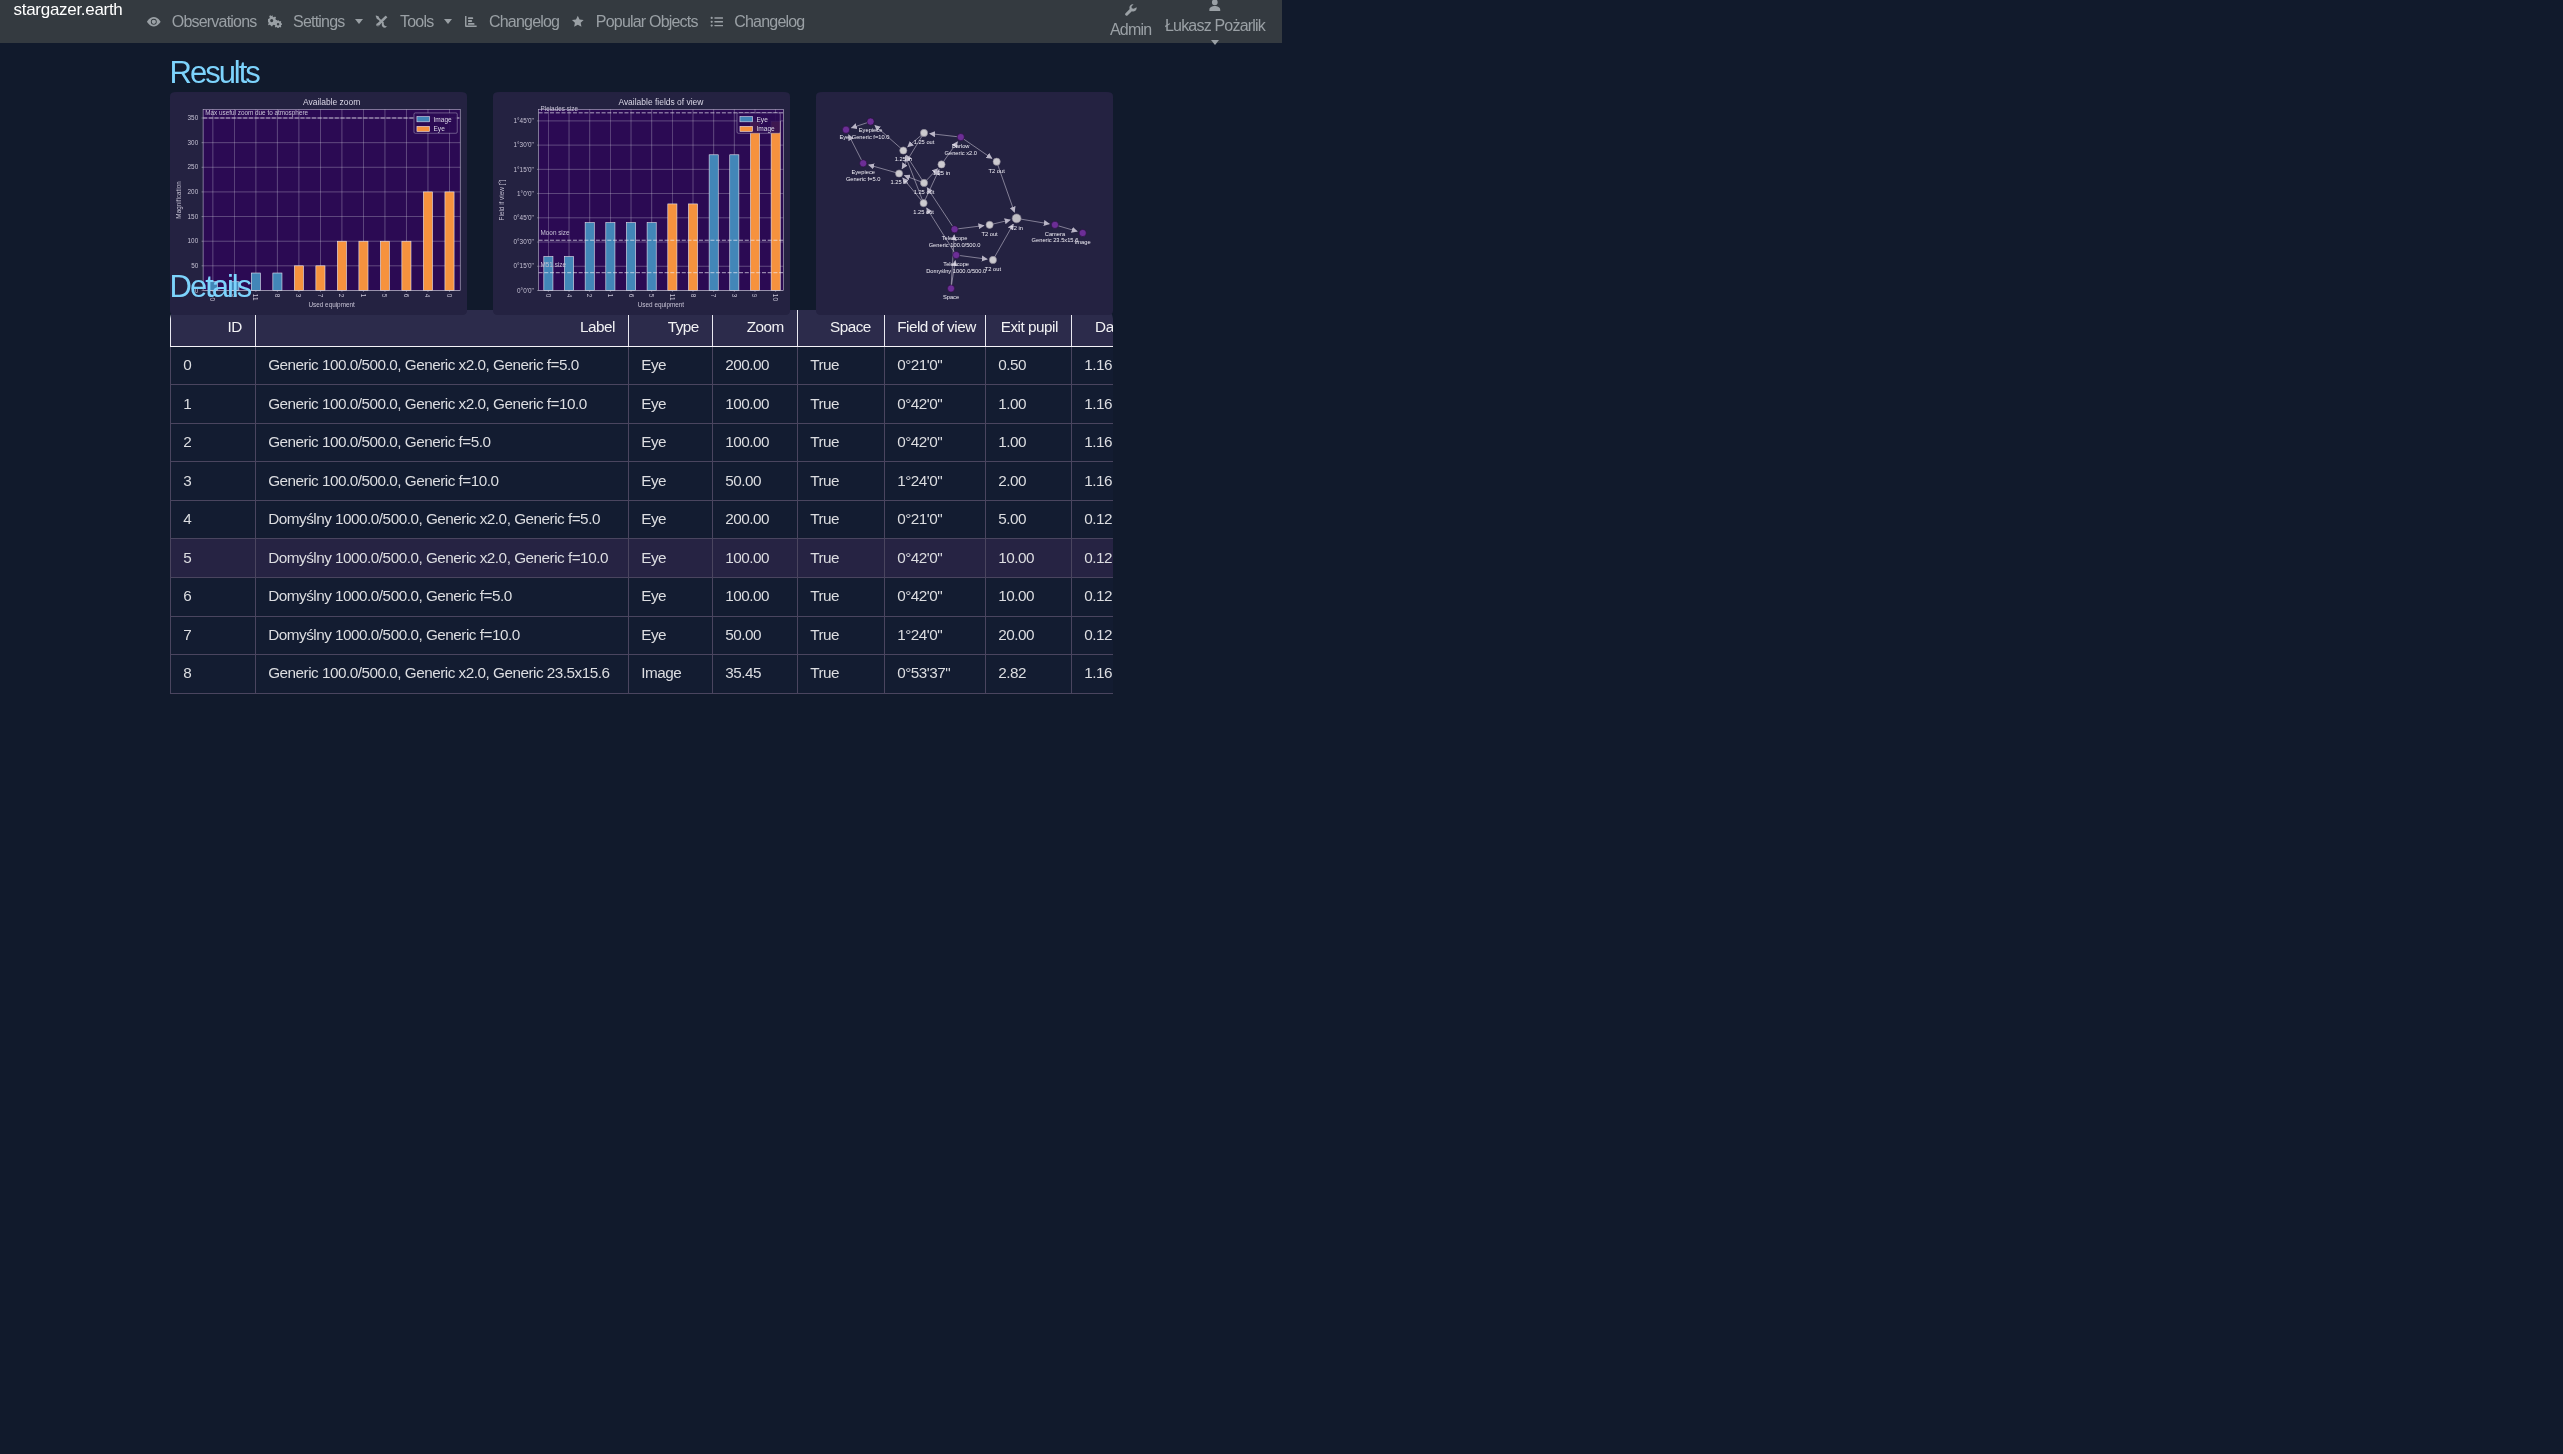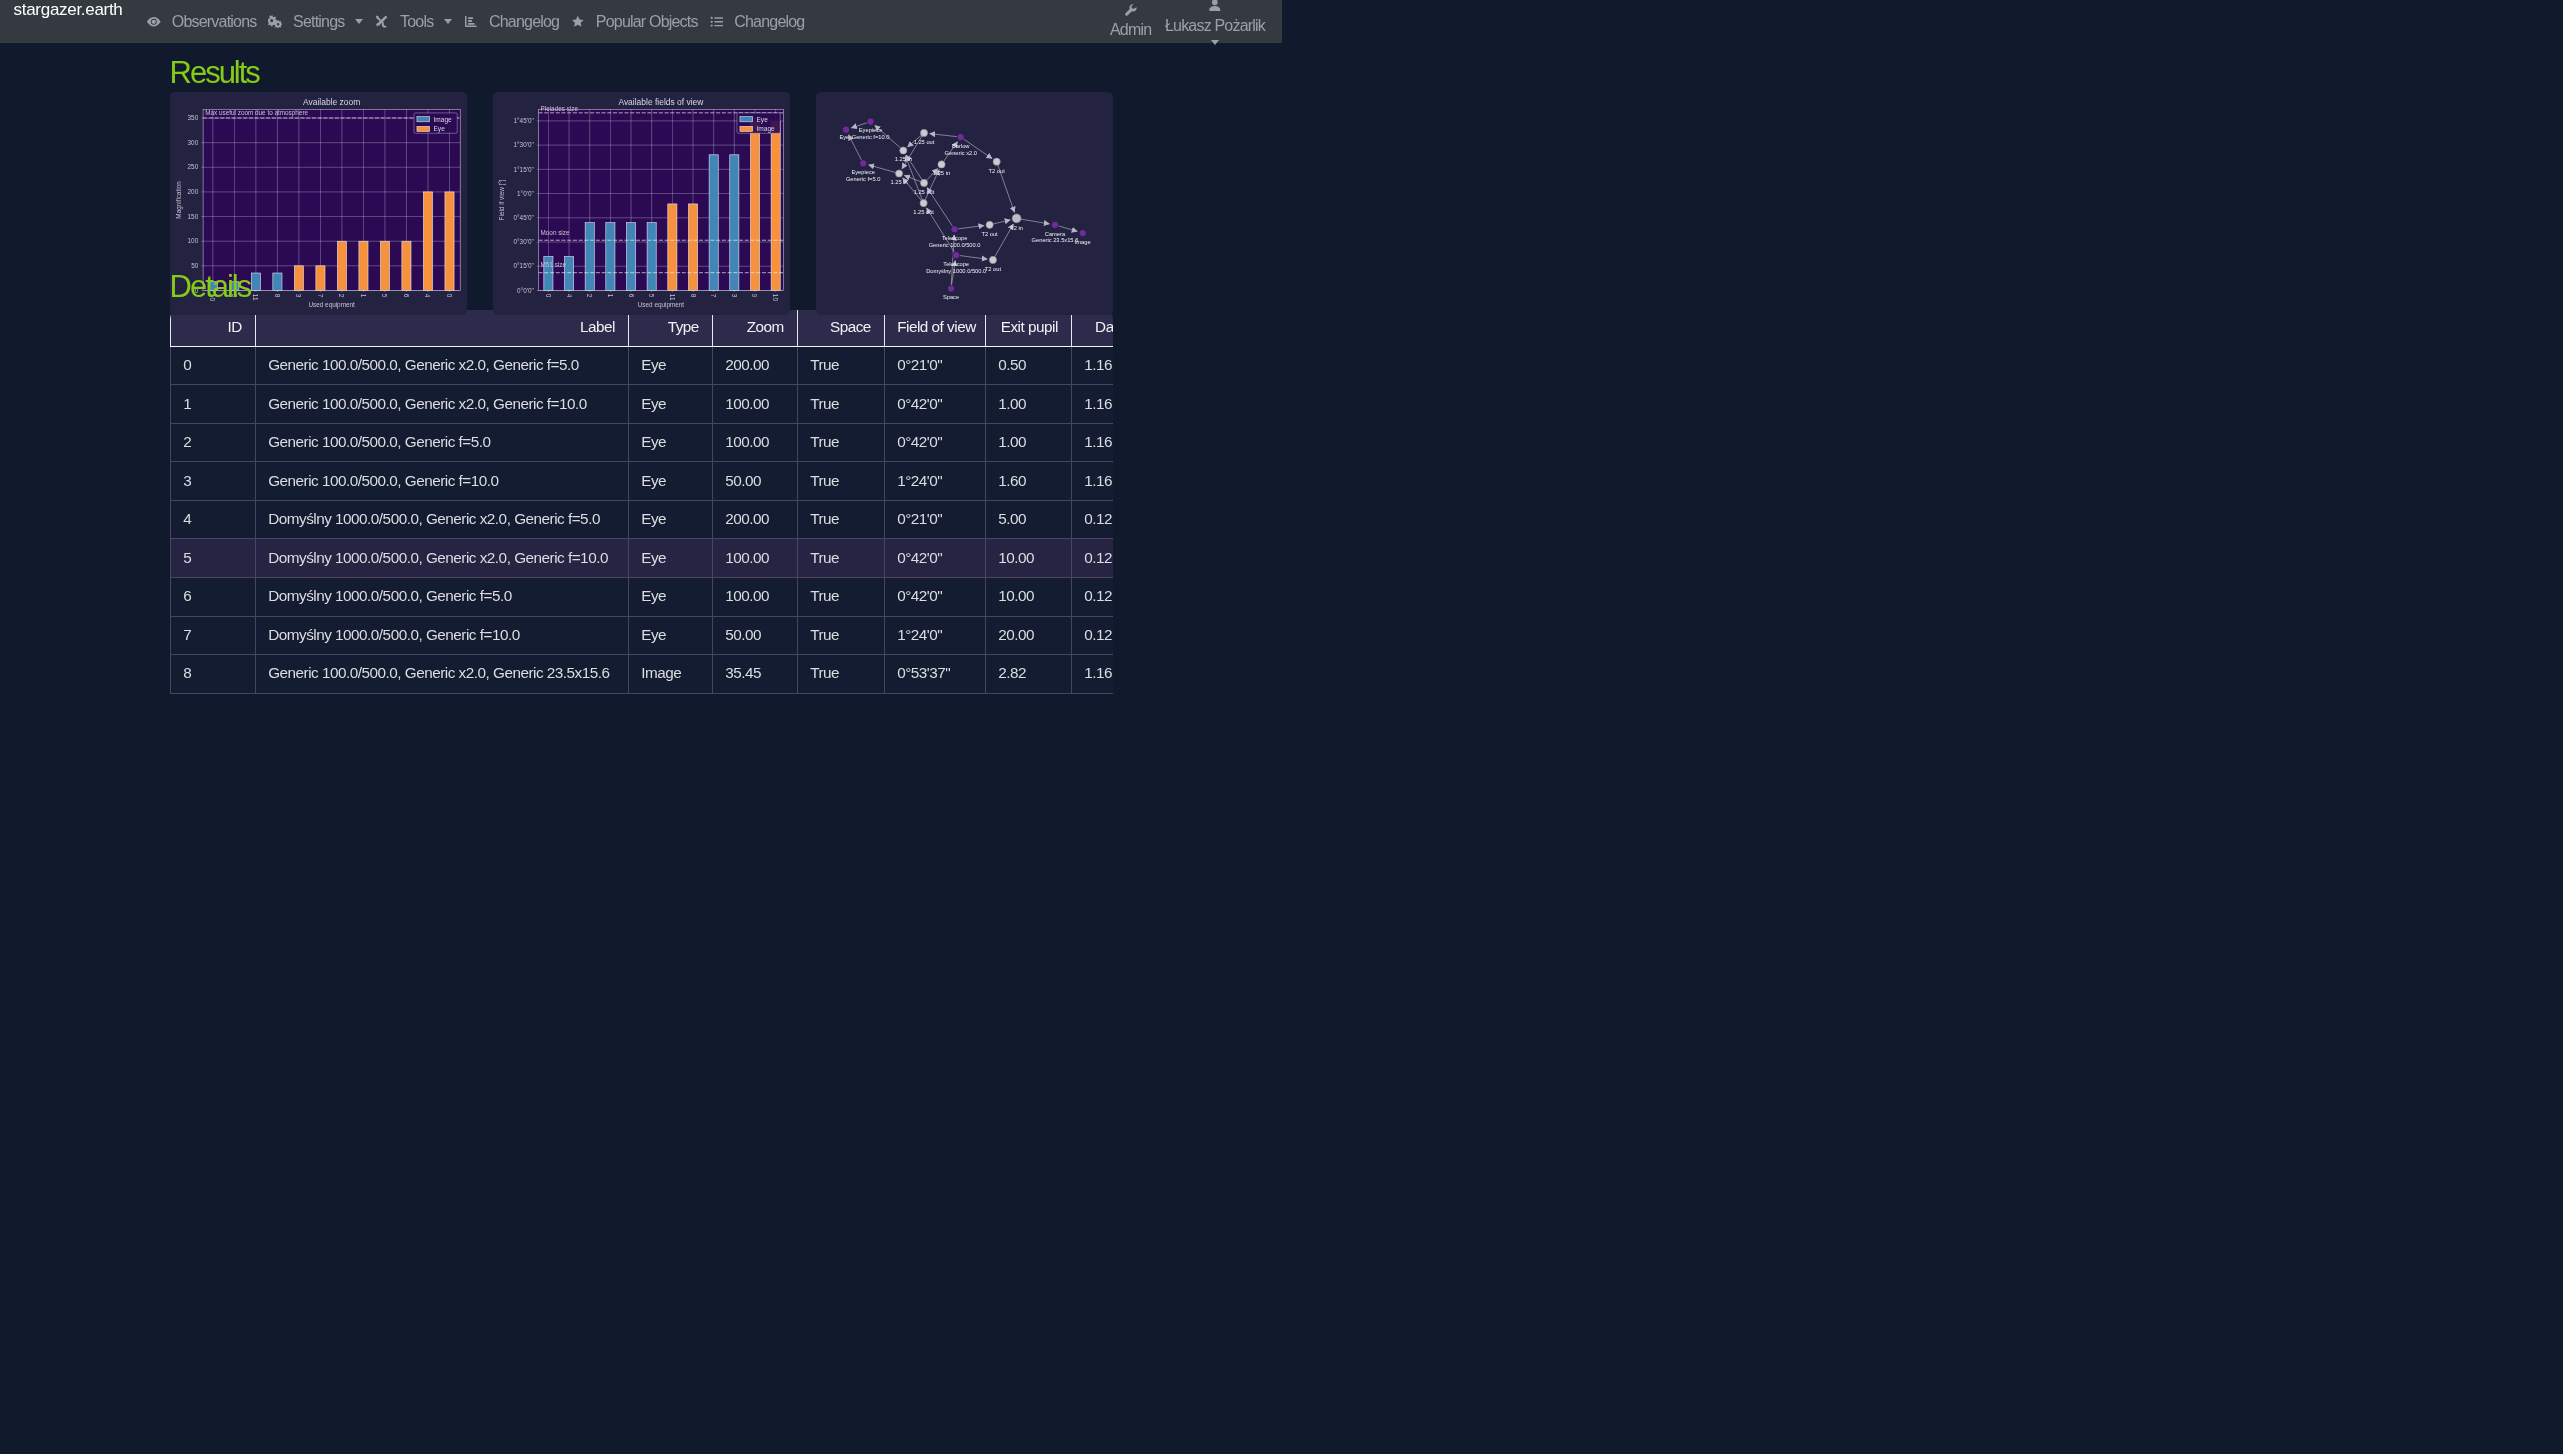--- a/index.html
+++ b/index.html
@@ -16,21 +16,21 @@
   padding: 0 10.2px 0 13.6px; font-size: 16px;
 }
 .brand { color: #fff; font-size: 17px; margin-right: 18.7px; letter-spacing: -0.3px; }
 .nav { display: flex; align-items: center; flex: 1; }
 .nav a { color: #9aa0a5; text-decoration: none; padding: 0 6px; display: flex; align-items: center; gap: 11px; letter-spacing: -0.8px; }
 .navright { display: flex; align-items: center; }
 .navright a { color: #9aa0a5; text-decoration: none; padding: 0 6.8px; display: flex; align-items: center; gap: 5.1px; letter-spacing: -0.8px; flex-direction: column; }
 .caret { display: inline-block; width: 0; height: 0; border-left: 4.7px solid transparent;
   border-right: 4.7px solid transparent; border-top: 5.5px solid currentColor; margin-left: 0; }
 .container { width: 943px; margin: 0 auto; }
-h2 { font-size: 31px; font-weight: 500; color: #84cc16; margin: 0; line-height: 1.2; letter-spacing: -2px; }
+h2 { font-size: 31px; font-weight: 500; color: #7dd3fc; margin: 0; line-height: 1.2; letter-spacing: -2px; }
 #h-results { margin-top: 11px; }
 .cards { display: flex; gap: 26px; margin-top: 0.4px; }
 .card { width: 297px; height: 176px; background: #242241; border-radius: 6.8px; }
 .card svg { display: block; }
 #h-details { margin-top: 0px; }
 .tblwrap { width: 943px; overflow: hidden; margin-top: 5.1px; border-radius: 8.5px 8.5px 0 0; }
 table { border-collapse: collapse; table-layout: fixed; width: 1012px; font-size: 15.3px; letter-spacing: -0.5px; }
 th, td { border: 0.8px solid #4a455f; padding: 7.3px 12.7px; line-height: 1.5; white-space: nowrap; overflow: hidden; }
 thead th { background: #2c2b4b; text-align: right; font-weight: normal; color: #f1f1f3;
   border: 0.8px solid #e9e8f0; border-top: none; border-bottom: 1.7px solid #f5f4f9;
@@ -433,21 +433,21 @@
             <td>1.00</td>
             <td>1.16</td>
           </tr>
 <tr>
             <td>3</td>
             <td>Generic 100.0/500.0, Generic f=10.0</td>
             <td>Eye</td>
             <td>50.00</td>
             <td>True</td>
             <td>1°24'0"</td>
-            <td>1.60</td>
+            <td>2.00</td>
             <td>1.16</td>
           </tr>
 <tr>
             <td>4</td>
             <td>Domyślny 1000.0/500.0, Generic x2.0, Generic f=5.0</td>
             <td>Eye</td>
             <td>200.00</td>
             <td>True</td>
             <td>0°21'0"</td>
             <td>5.00</td>

